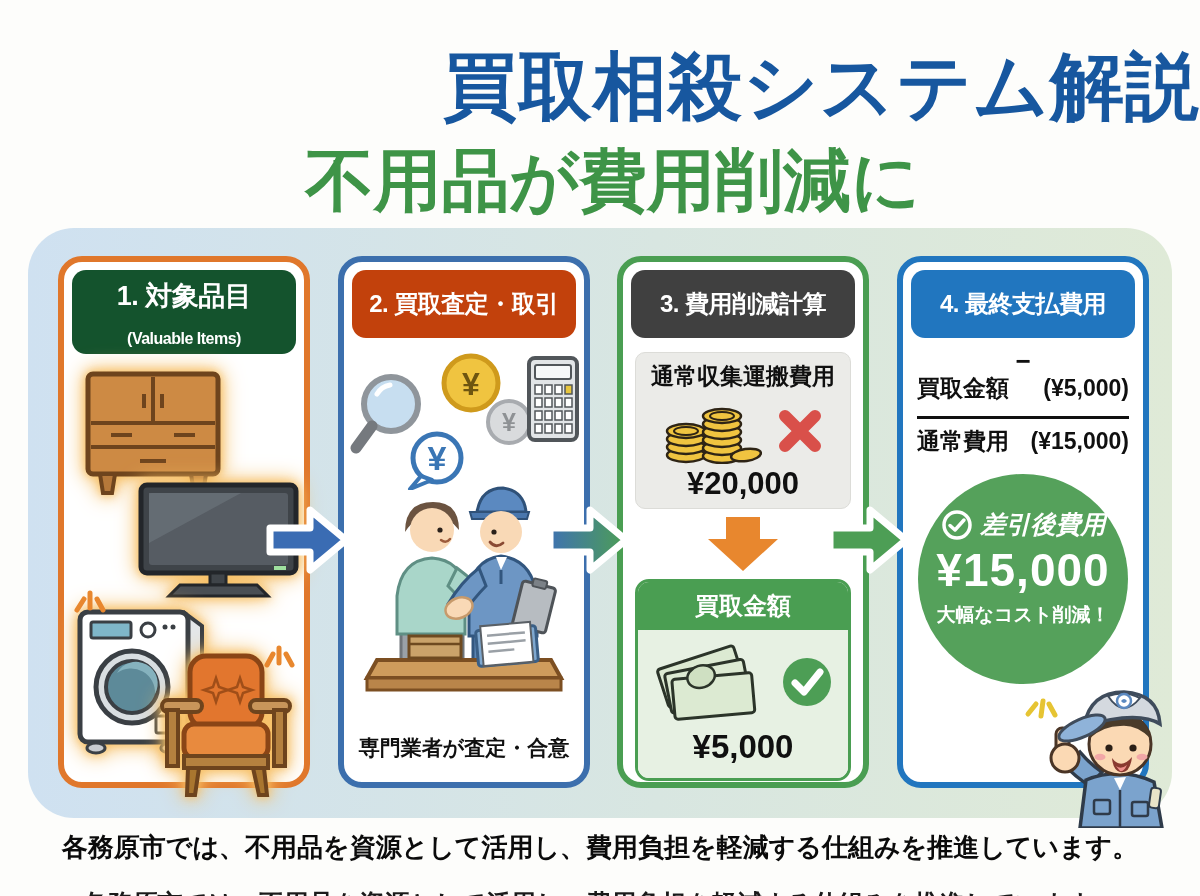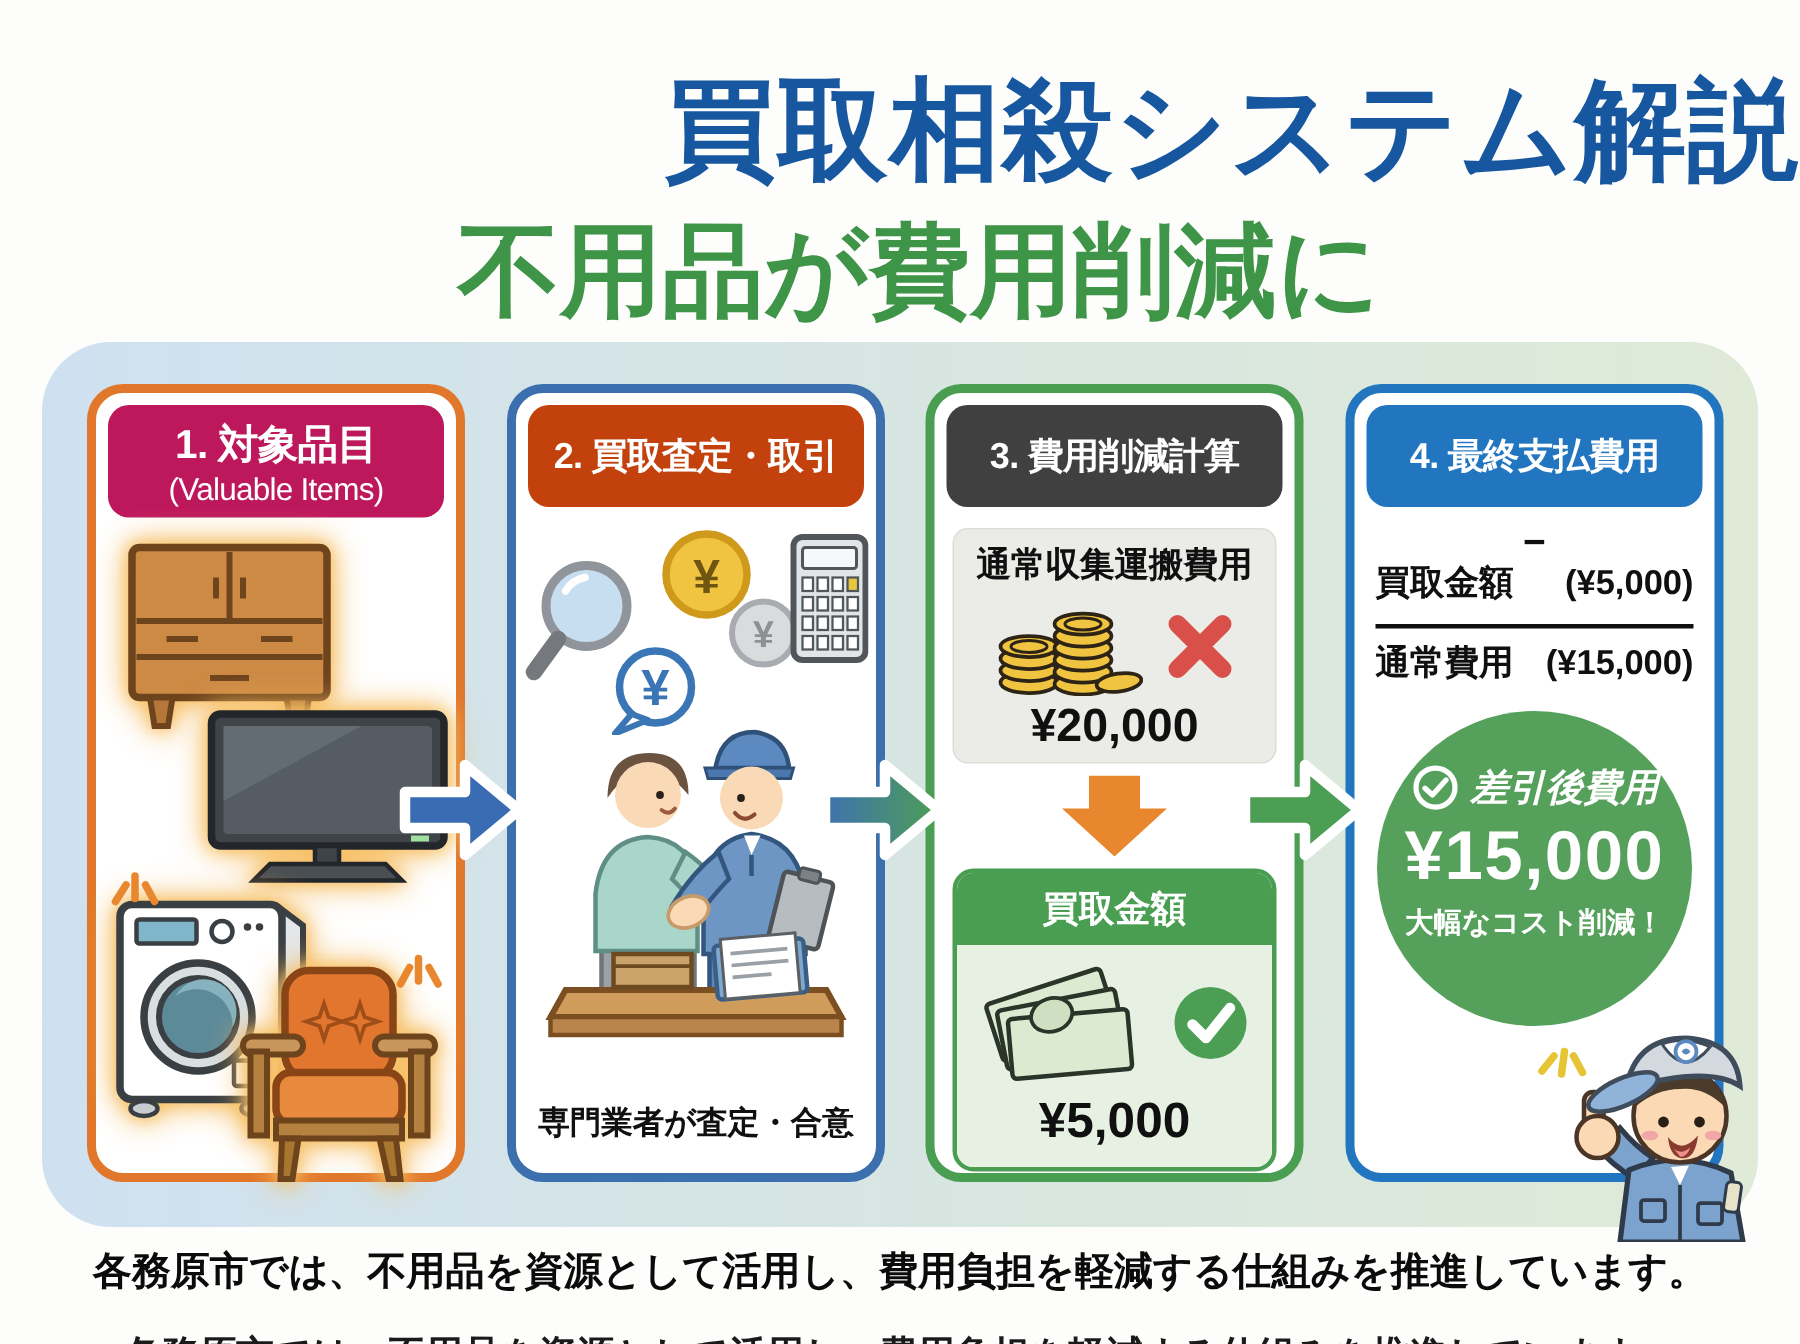--- a/index.html
+++ b/index.html
@@ -26,26 +26,26 @@
     border-radius:24px;border:6px solid #888;box-sizing:border-box;z-index:2;
   }
   .panel1{left:30px;border-color:#e0772b;}
   .panel2{left:310px;border-color:#3c6fad;}
   .panel3{left:589px;border-color:#4a9e52;}
   .panel4{left:869px;border-color:#2176bf;}
   .panel-header{
     margin:8px;border-radius:14px;color:#fff;text-align:center;font-weight:800;
     padding:18px 2px;font-size:24px;letter-spacing:-0.5px;
   }
-  .panel1 .panel-header{background:#be185d;padding:8px 2px 6px;}
+  .panel1 .panel-header{background:#14532d;padding:8px 2px 6px;}
   .panel2 .panel-header{background:#c2410c;}
   .panel3 .panel-header{background:#404040;}
   .panel4 .panel-header{background:#2176bf;}
   .ph-title{font-size:27px;}
-  .ph-sub{font-size:21px;font-weight:400;margin-top:1px;}
+  .ph-sub{font-size:16px;font-weight:700;margin-top:16px;}
   
   .p1-body{position:relative;height:430px;}
   .glow{filter:drop-shadow(0 0 5px #f8c268) drop-shadow(0 0 10px #f5bd63);}
   .item-cabinet{position:absolute;left:14px;top:6px;}
   .item-tv{position:absolute;left:72px;top:118px;}
   .item-washer{position:absolute;left:8px;top:240px;}
   .item-chair{position:absolute;left:86px;top:288px;}
   .spark-washer{position:absolute;left:8px;top:218px;}
   .spark-chair{position:absolute;left:196px;top:272px;}
   

